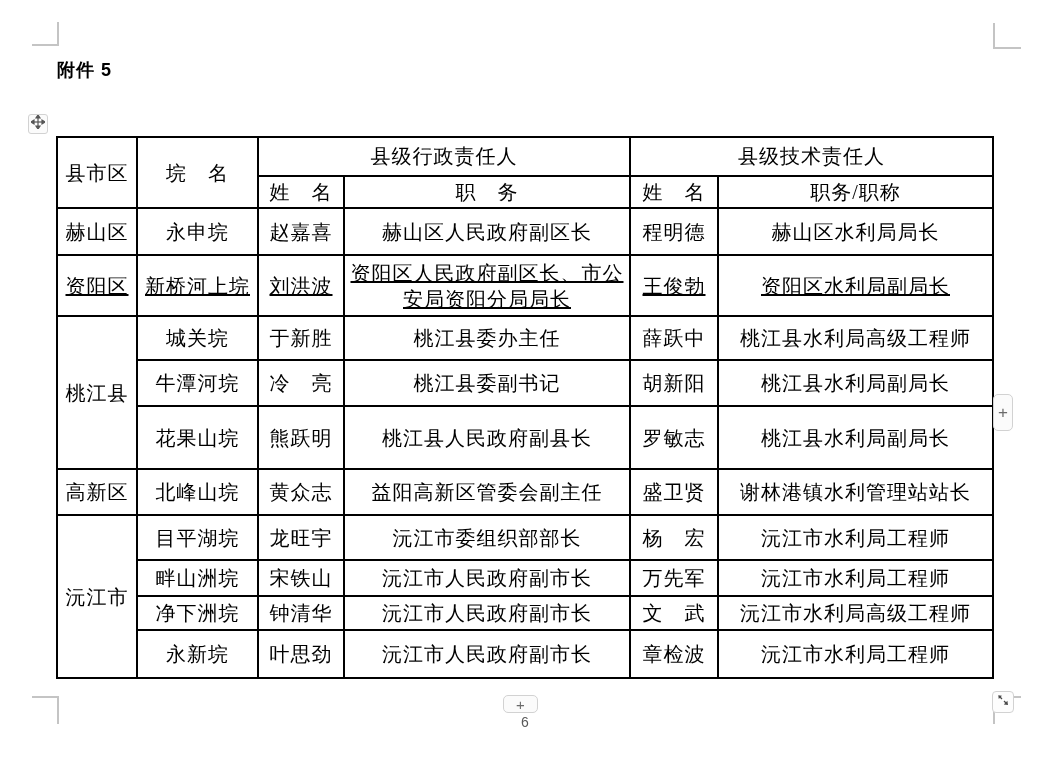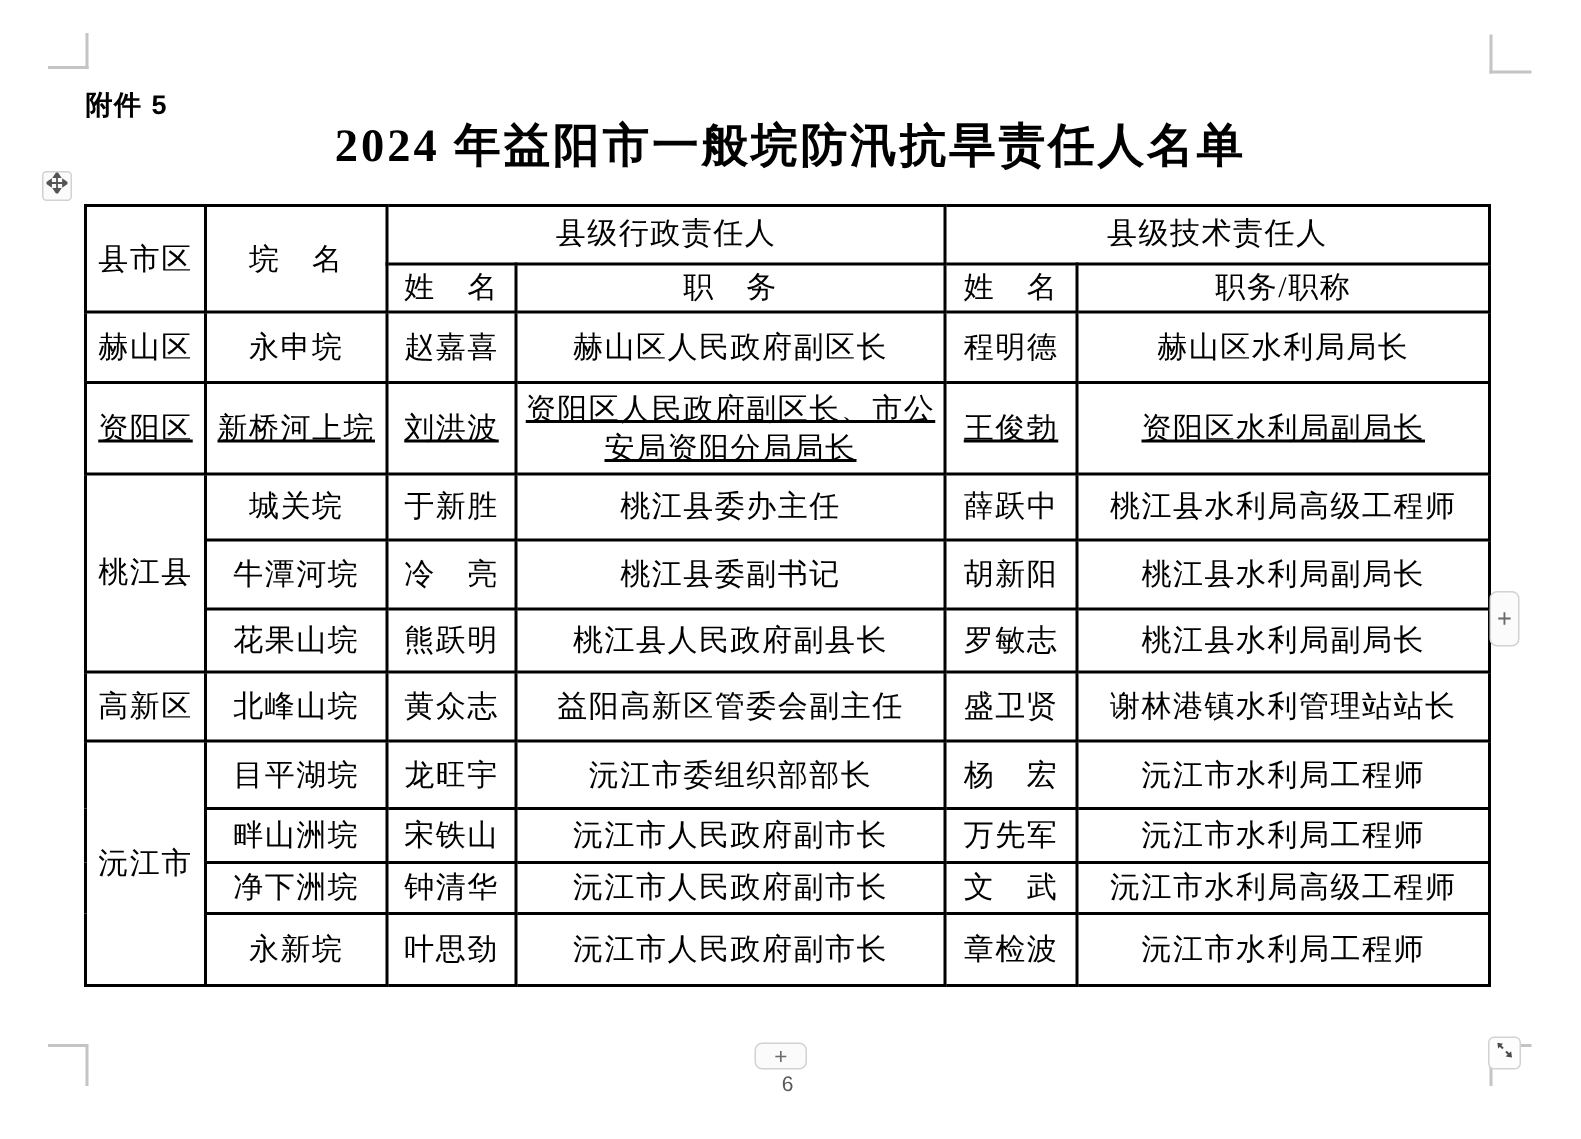--- a/index.html
+++ b/index.html
@@ -43,21 +43,20 @@
   <div class="crop" style="left:57px;top:22px;width:2px;height:24px;"></div>
   <div class="crop" style="left:32px;top:44px;width:27px;height:2px;"></div>
   <div class="crop" style="left:993px;top:23px;width:2px;height:26px;"></div>
   <div class="crop" style="left:993px;top:47px;width:28px;height:2px;"></div>
   <div class="crop" style="left:57px;top:698px;width:2px;height:26px;"></div>
   <div class="crop" style="left:32px;top:696px;width:27px;height:2px;"></div>
   <div class="crop" style="left:993px;top:698px;width:2px;height:26px;"></div>
   <div class="crop" style="left:993px;top:696px;width:28px;height:2px;"></div>
 
   <div class="attachment">附件 5</div>
-  <div class="doc-title">2024 年益阳市一般垸防汛抗旱责任人名单</div>
 
   <div class="tbl-wrap">
     <table class="main">
       <colgroup>
         <col style="width:80px">
           <col style="width:121px">
           <col style="width:86px">
         <col style="width:286px">
           <col style="width:88px">
           <col style="width:275px">
@@ -101,21 +100,21 @@
             <td>薛跃中</td>
             <td class="pos">桃江县水利局高级工程师</td>
           </tr>
           <tr style="height: 46px;">
             <td>牛潭河垸</td>
             <td>冷　亮</td>
             <td class="pos">桃江县委副书记</td>
             <td>胡新阳</td>
             <td class="pos">桃江县水利局副局长</td>
           </tr>
-          <tr style="height: 42px;">
+          <tr style="height: 63px;">
             <td>花果山垸</td>
             <td>熊跃明</td>
             <td class="pos">桃江县人民政府副县长</td>
             <td>罗敏志</td>
             <td class="pos">桃江县水利局副局长</td>
           </tr>
           <tr style="height: 46px;">
             <td rowspan="1">高新区</td>
             <td>北峰山垸</td>
             <td>黄众志</td>

